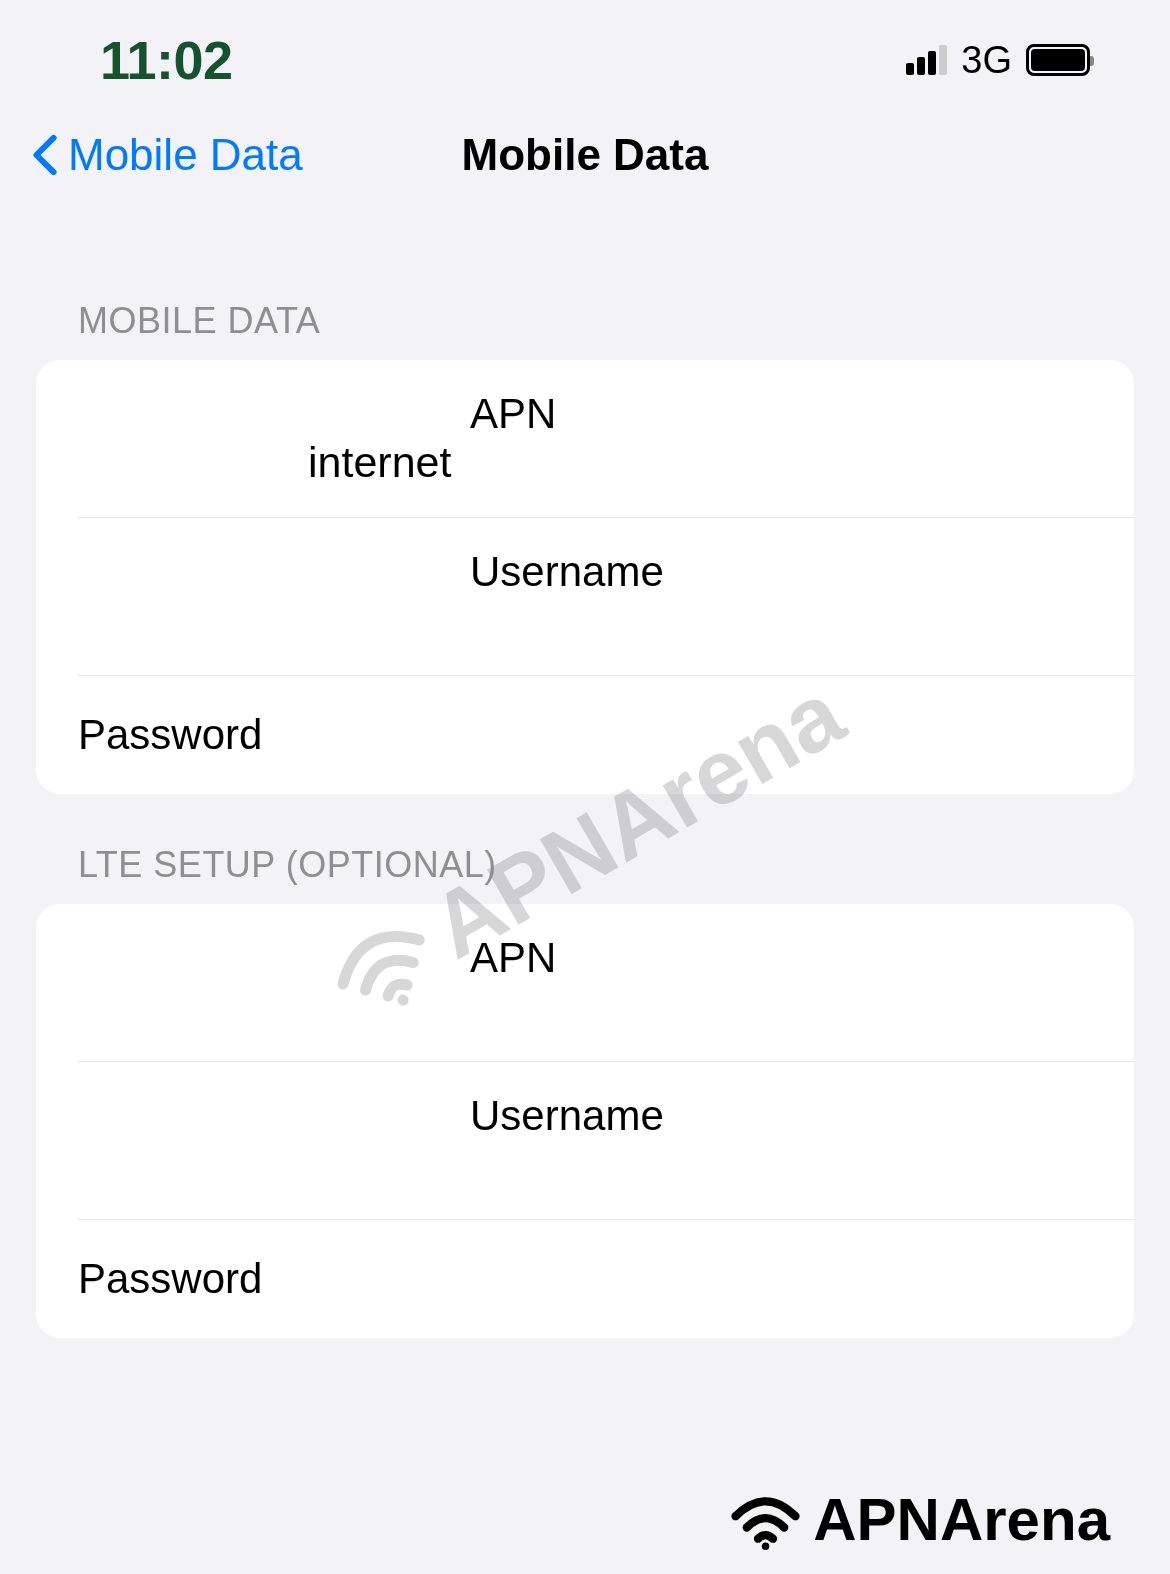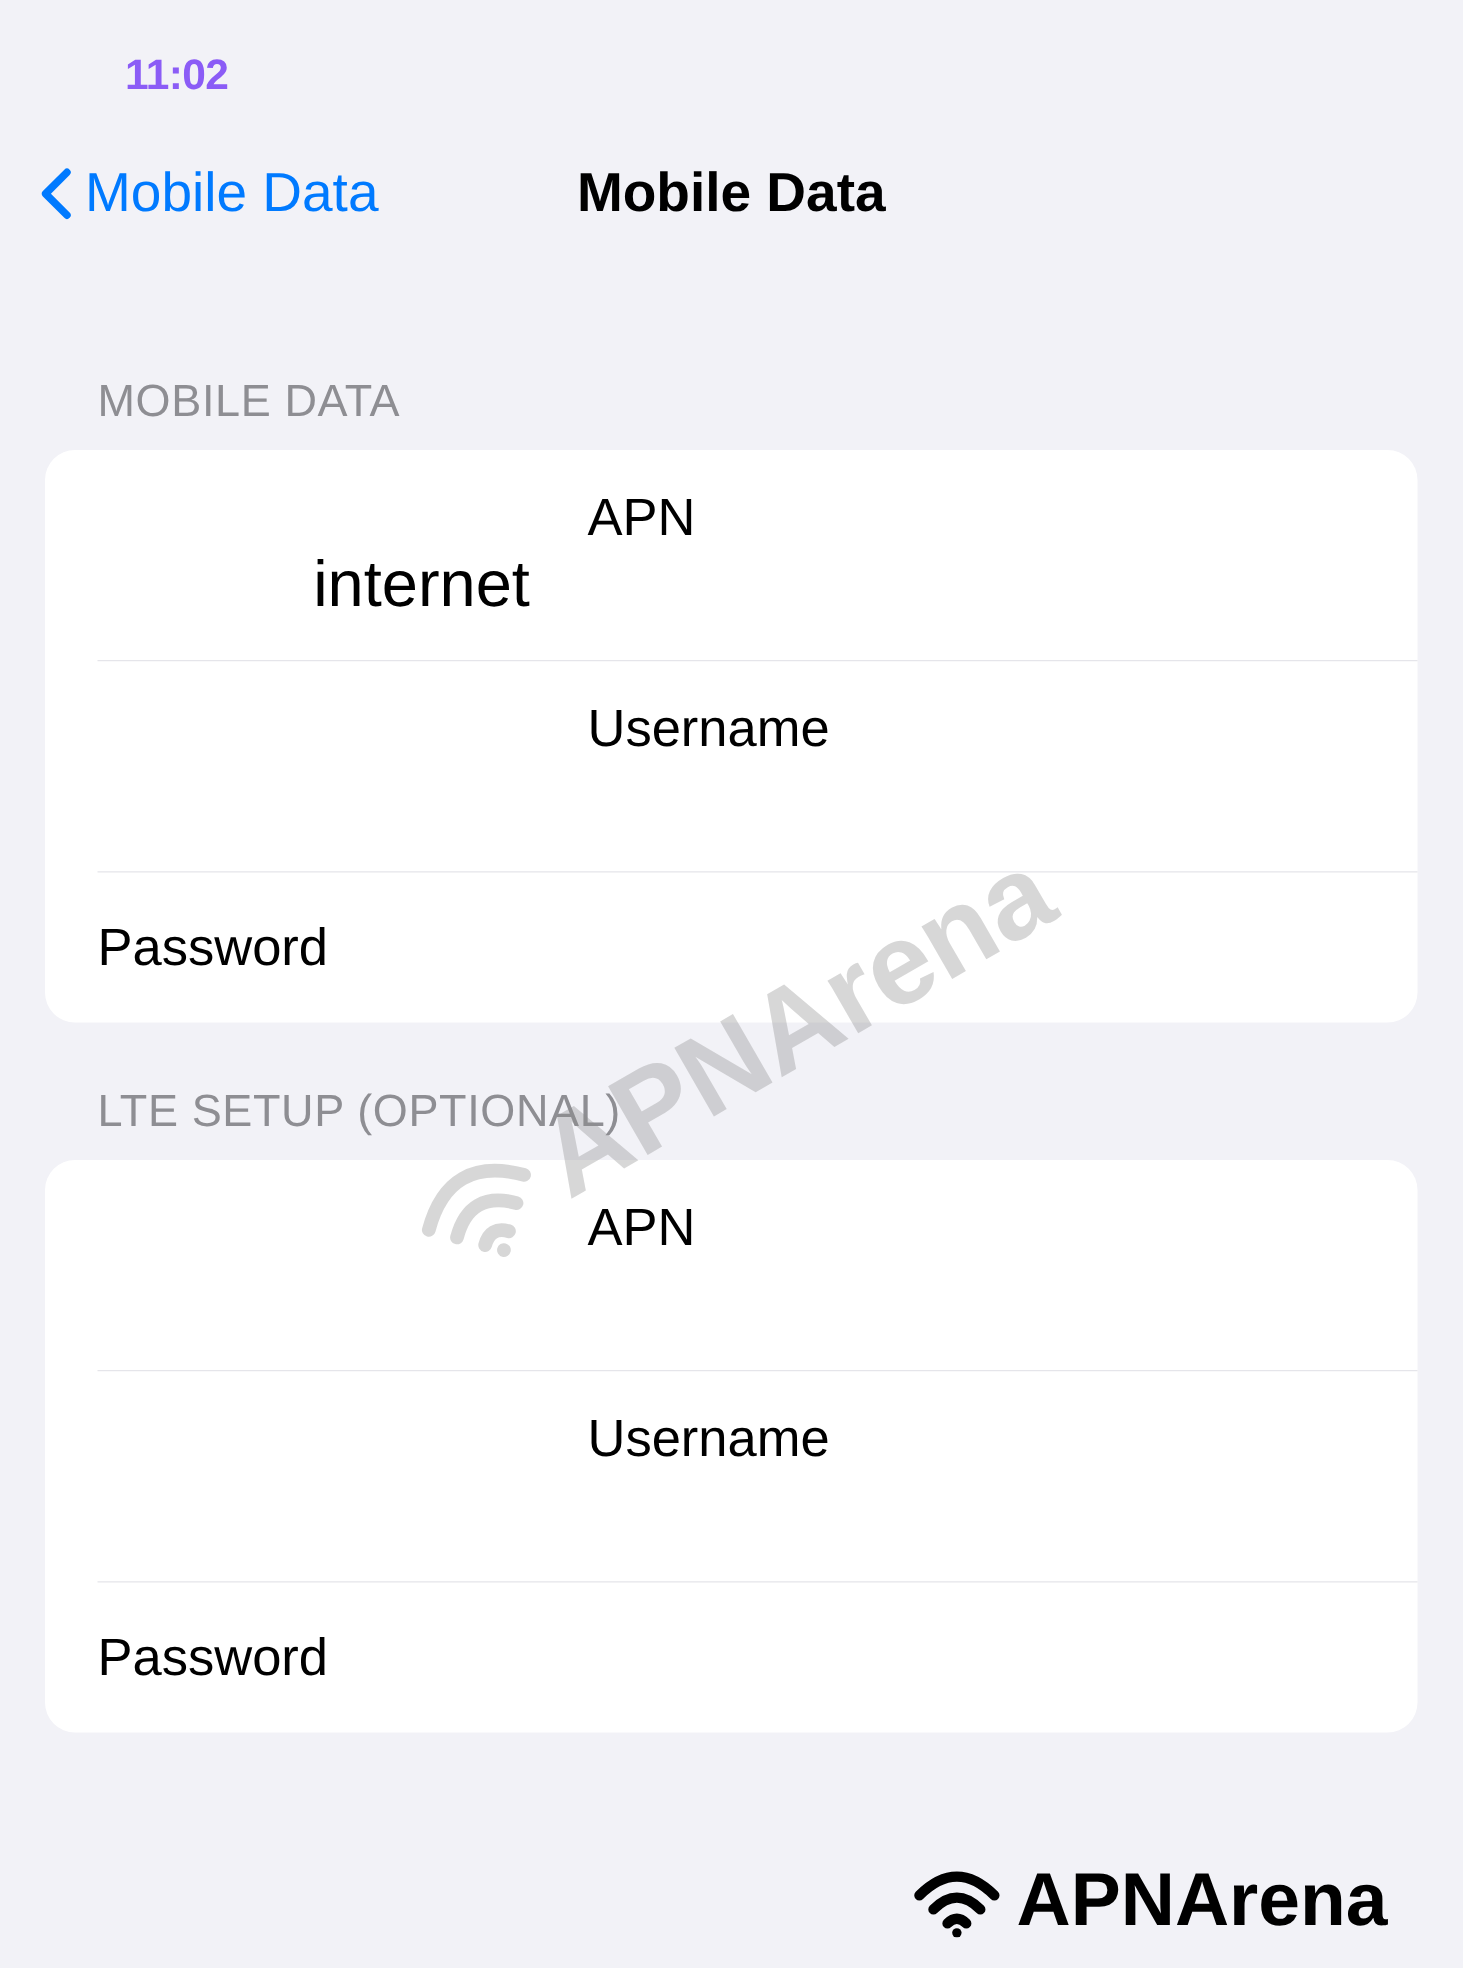--- a/index.html
+++ b/index.html
@@ -17,23 +17,23 @@
       overflow: hidden;
     }
     .status-bar {
       display: flex;
       justify-content: space-between;
       align-items: center;
       padding: 40px 80px 20px 100px;
       height: 100px;
     }
     .status-time {
-      font-size: 34px;
+      font-size: 54px;
       font-weight: 700;
-      color: #8b5cf6;
+      color: #14532d;
       letter-spacing: -0.5px;
     }
     .status-right {
       display: flex;
       align-items: center;
       gap: 14px;
     }
     .signal-bars {
       display: flex;
       align-items: flex-end;
@@ -141,21 +141,21 @@
       margin-left: 0;
     }
     .row-label {
       font-size: 42px;
       font-weight: 400;
       color: #000;
       width: 230px;
       flex-shrink: 0;
     }
     .row-input {
-      font-size: 52px;
+      font-size: 43px;
       font-weight: 400;
       color: #000;
       border: none;
       outline: none;
       background: transparent;
       flex: 1;
       font-family: inherit;
     }
     .watermark-center {
       position: absolute;
@@ -191,20 +191,32 @@
     .wifi-icon-footer {
       width: 75px;
       height: 60px;
     }
   </style>
 </head>
 <body>
 
 <div class="status-bar">
   <div class="status-time">11:02</div>
+  <div class="status-right">
+    <div class="signal-bars">
+      <div class="bar bar1"></div>
+      <div class="bar bar2"></div>
+      <div class="bar bar3"></div>
+      <div class="bar bar4"></div>
+    </div>
+    <div class="network-type">3G</div>
+    <div class="battery">
+      <div class="battery-fill"></div>
+    </div>
+  </div>
 </div>
 
 <div class="nav-bar">
   <div class="back-button">
     <span class="chevron-left">
       <svg viewBox="0 0 14 24" width="24" height="42" fill="none" stroke="#007aff" stroke-width="3.5" stroke-linecap="round" stroke-linejoin="round">
         <polyline points="12,2 2,12 12,22"></polyline>
       </svg>
     </span>
     <span>Mobile Data</span>

